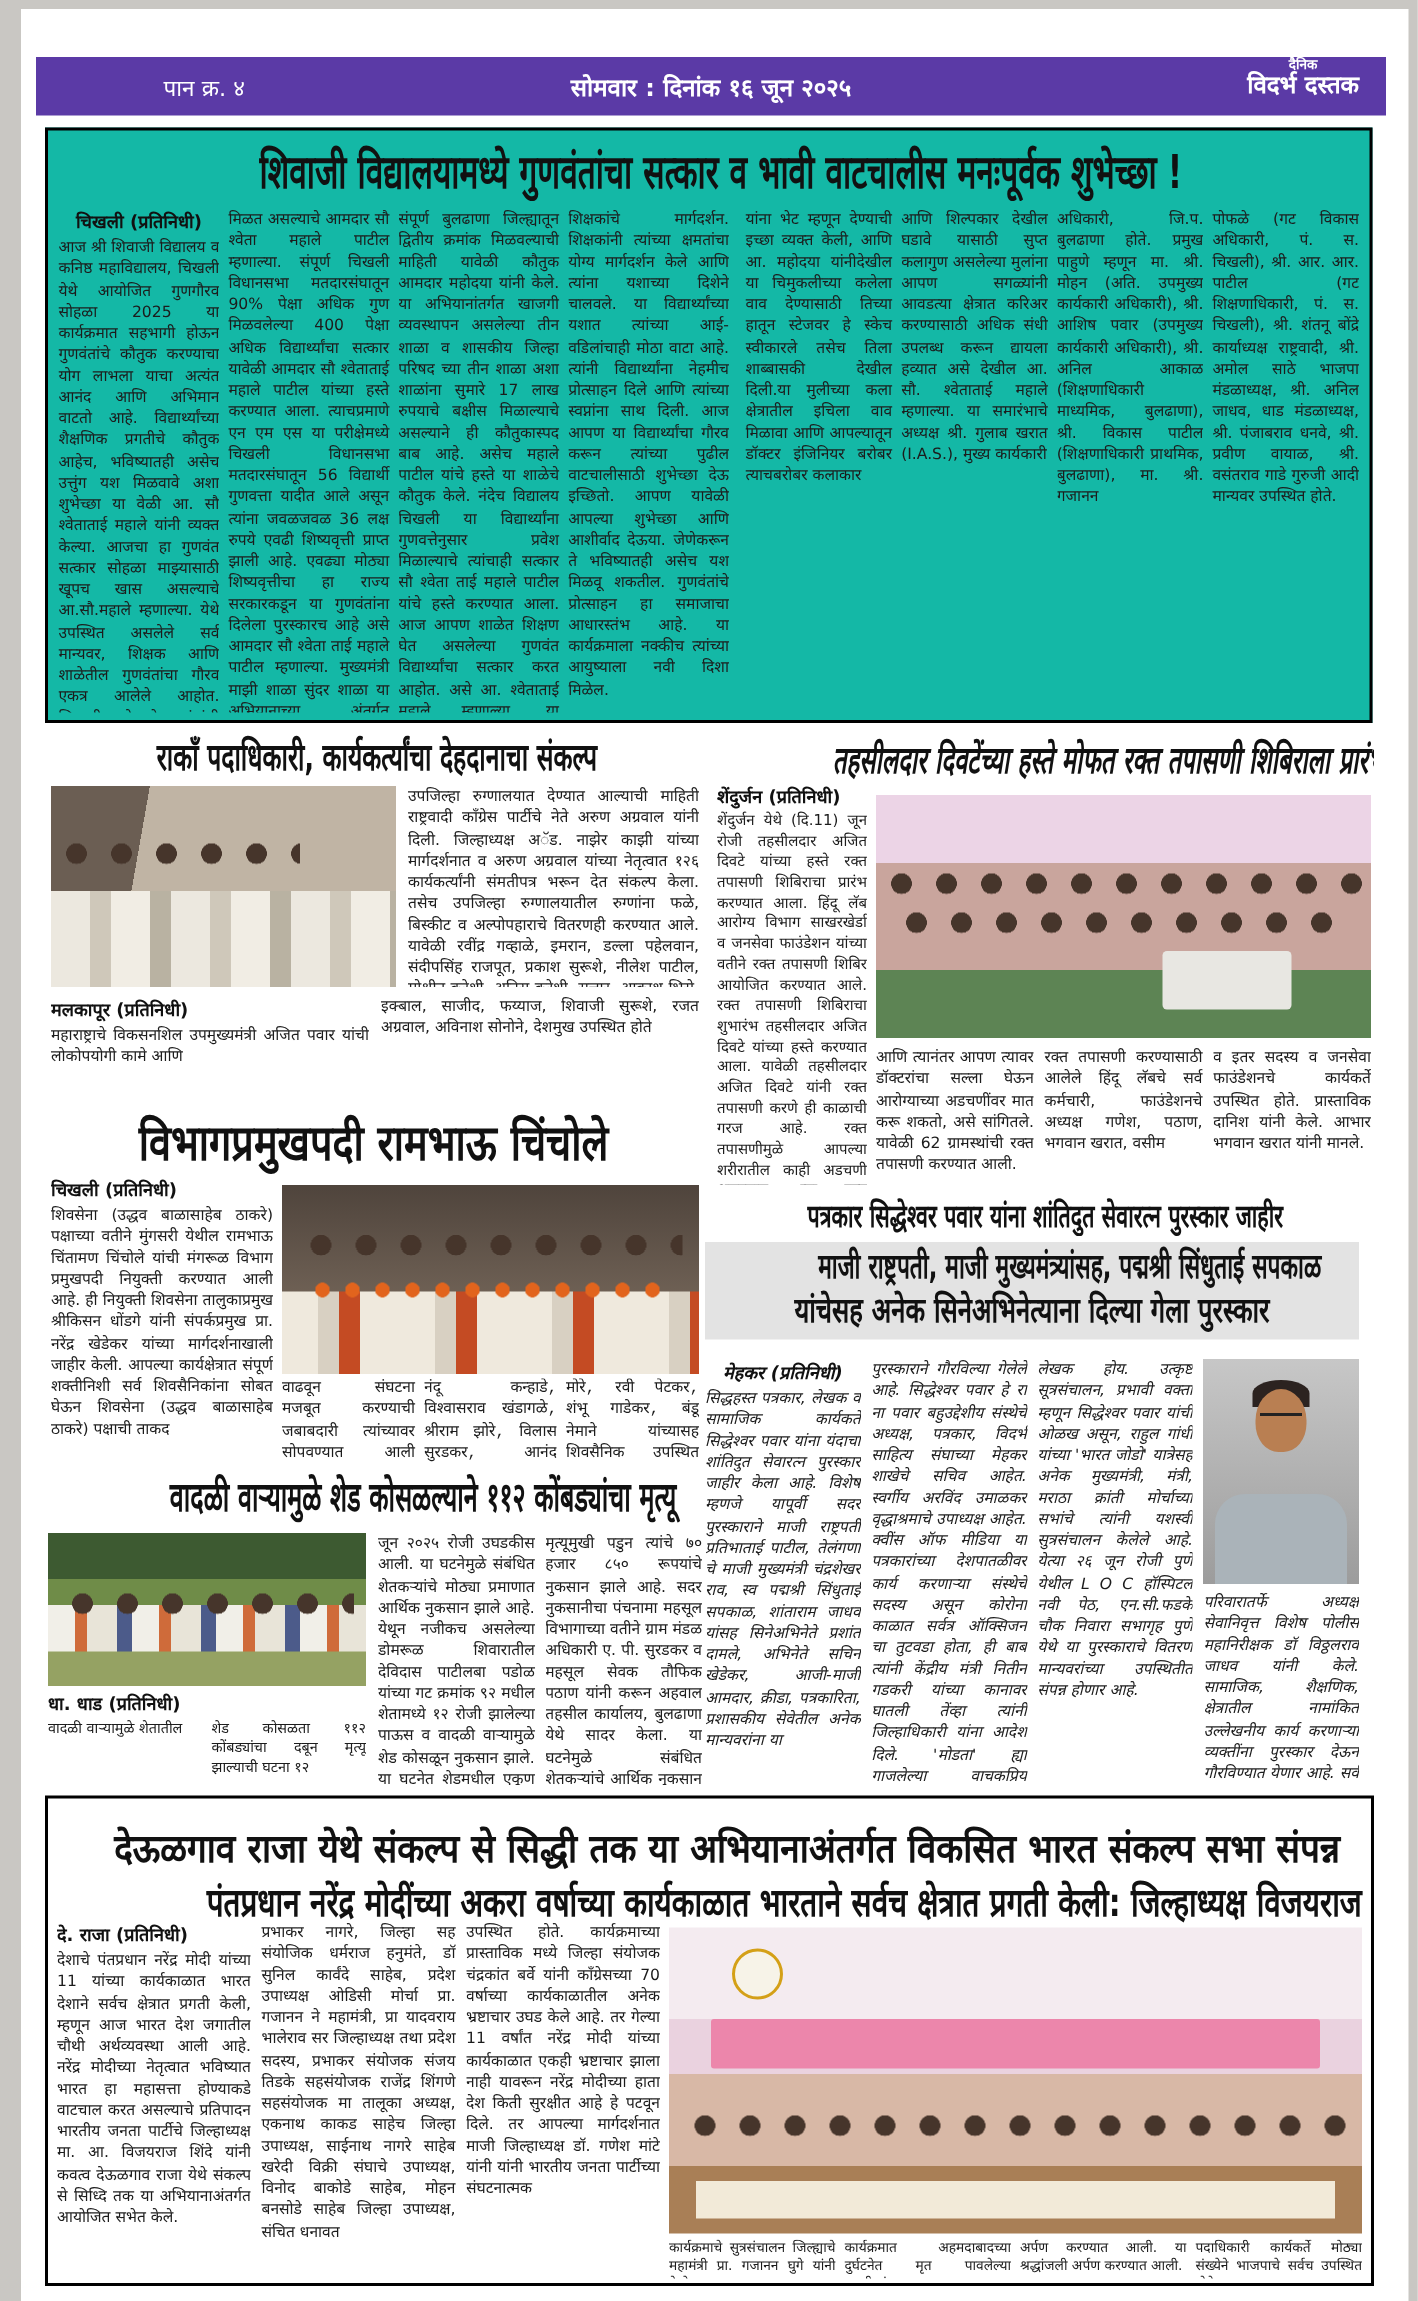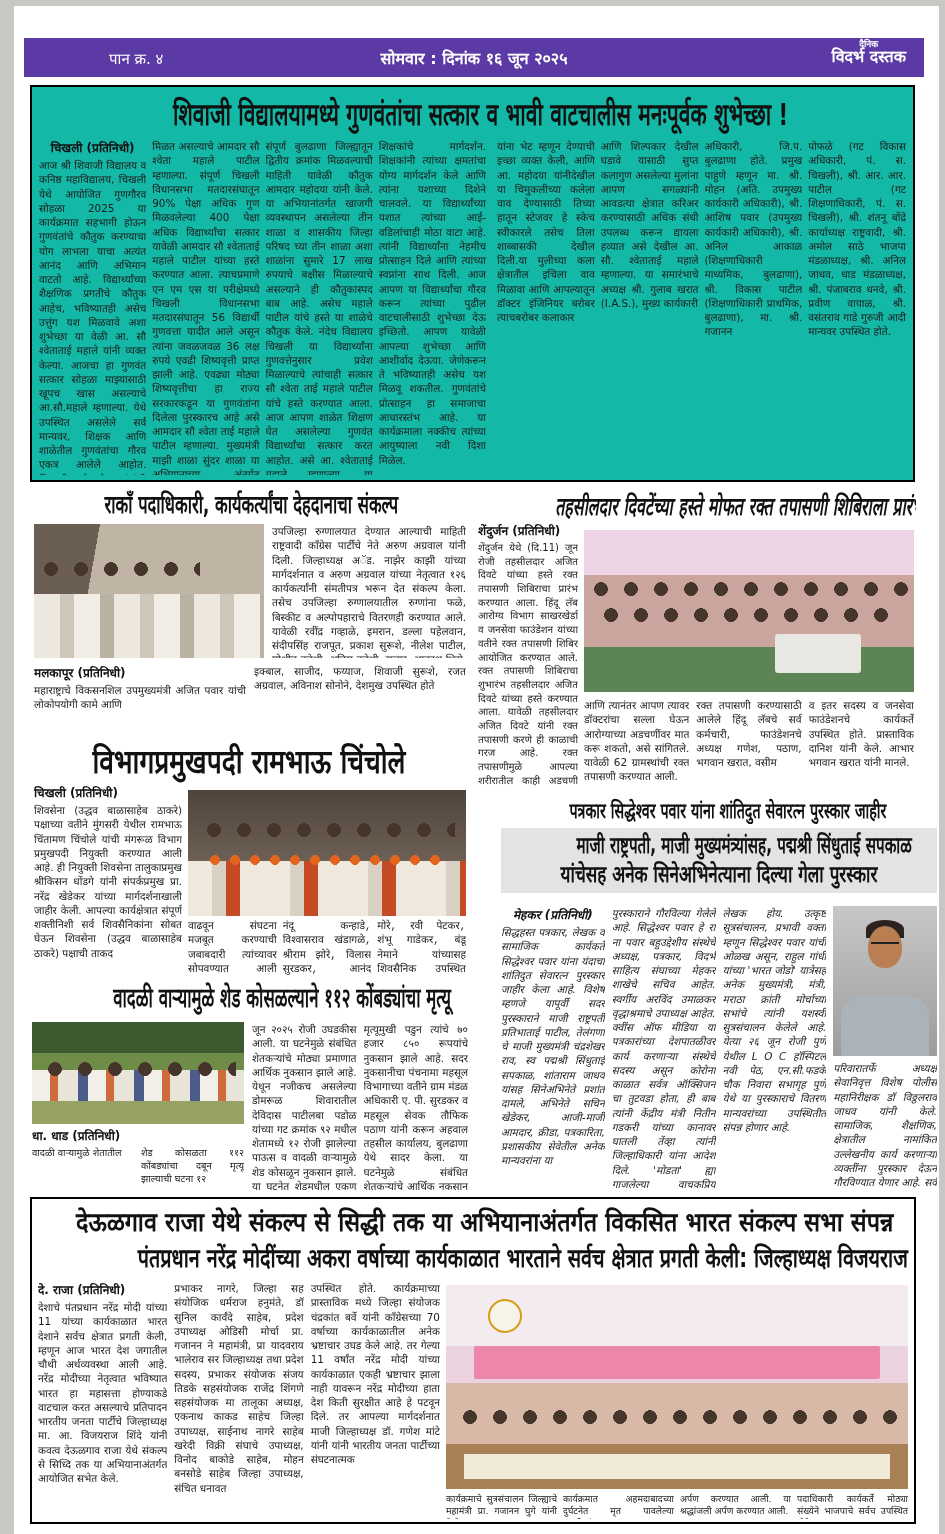--- a/index.html
+++ b/index.html
@@ -103,21 +103,21 @@
   .tah-below .col { flex:1; }
 
   .sec-vibhag { left:30px; top:738px; width:438px; height:240px; }
   .h-vibhag { font-size:33px; }
   .h-vibhag .fit { transform:scaleX(.8); }
   .vibhag-left { position:absolute; left:4px; top:46px; width:148px; bottom:2px; overflow:hidden; }
   .p-vibhag { position:absolute; left:158px; top:52px; right:2px; height:126px; }
   .vibhag-caps { position:absolute; left:158px; top:181px; right:2px; bottom:2px; display:flex; gap:6px; }
   .vibhag-caps .col { flex:1;font-family:Liberation Mono, monospace; }
 
-  .sec-pat { left:499px; top:792px; width:440px; height:400px; }
+  .sec-pat { left:468px; top:792px; width:440px; height:400px; }
   .h-pat { font-size:21px; padding-top:4px; }
   .h-pat .fit { transform:scaleX(.68); }
   .pat-sub { margin:4px 2px 2px; background:#e3e3e3; padding:3px 2px; overflow:hidden; }
   .pat-sub .fit { font-size:23px; line-height:1.28; }
   .pat-sub .s1 { transform:scaleX(.66); }
   .pat-sub .s2 { transform:scaleX(.74); }
   .pat-body { position:absolute; left:2px; right:2px; top:114px; bottom:2px; display:flex; gap:7px; }
   .pat-body .col { flex:1;font-style:italic; }
   .pat-col4 { flex:1; display:flex; flex-direction:column; gap:5px; overflow:hidden; }
   .pat-col4 .p-port { height:150px; flex:none; }
@@ -128,21 +128,21 @@
   .h-vadali .fit { transform:scaleX(.62); }
   .p-shed { position:absolute; left:2px; top:44px; width:212px; height:102px; }
   .vadali-cap { position:absolute; left:2px; top:149px; width:212px; bottom:2px; overflow:hidden; }
   .vadali-cap-cols { display:flex; gap:6px; }
   .vadali-cap-cols .col { flex:1; }
   .vadali-cap .coltext { font-size:9.6px; }
   .vadali-cols { position:absolute; left:222px; top:44px; right:0; bottom:2px; display:flex; gap:7px; }
   .vadali-cols .col { flex:1; }
 
   .bottom-box { position:absolute; left:30px; top:1197px; width:886px; height:327px; border:2px solid #000; background:#fff; }
-  .h-bot1 { font-size:26px; padding-top:4px; }
+  .h-bot1 { font-size:26px; padding-top:14px; }
   .h-bot1 .fit { transform:scaleX(.9); }
   .h-bot2 { font-size:26px; }
   .h-bot2 .fit { transform:scaleX(.76); }
   .bot-cols { position:absolute; left:6px; top:82px; width:402px; bottom:4px; display:flex; gap:7px; }
   .bot-cols .col { flex:1; }
   .p-sabha { position:absolute; left:414px; top:86px; right:6px; height:204px; }
   .bot-caps { position:absolute; left:414px; top:294px; right:6px; bottom:3px; display:flex; gap:6px; }
   .bot-caps .col { flex:1; }
   .bot-caps .coltext { font-size:9.2px; line-height:1.3; }
 </style>

